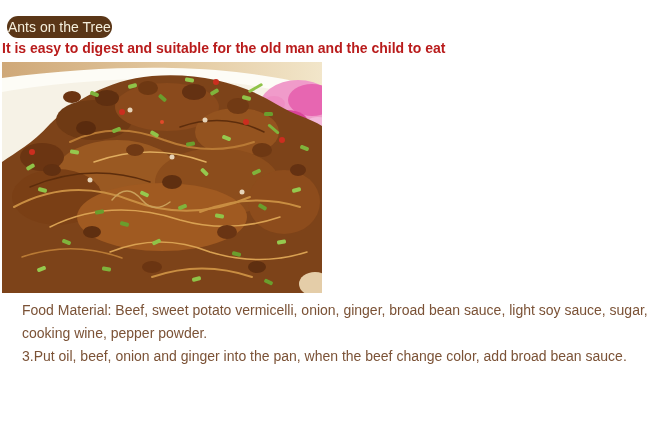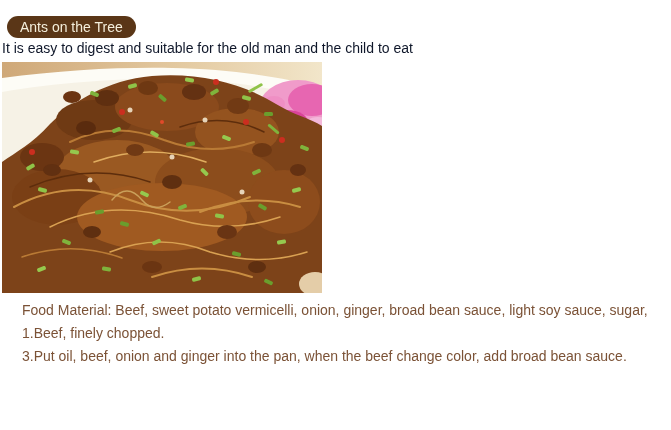--- a/index.html
+++ b/index.html
@@ -13,34 +13,35 @@
     width: 671px;
     height: 430px;
     font-family: "Liberation Sans", sans-serif;
   }
   .badge {
     position: absolute;
     left: 7px;
     top: 16px;
     height: 22px;
     line-height: 22px;
-    padding: 0 13px;
+    padding: 0 1px;
     background: #5a3617;
     color: #f5efdc;
     border-radius: 11px;
     font-size: 14px;
     white-space: nowrap;
   }
   .subtitle {
     position: absolute;
     left: 2px;
     top: 40px;
     font-size: 14px;
-    color: #0f172a;
+    color: #b91c1c;
     white-space: nowrap;
+    font-weight: bold;
   }
   .photo {
     position: absolute;
     left: 2px;
     top: 62px;
     width: 320px;
     height: 231px;
     overflow: hidden;
   }
   .photo svg { display: block; }
@@ -189,15 +190,15 @@
       <rect x="252" y="18" width="3" height="16" rx="1.5" fill="#8fc348" transform="rotate(60 253.5 26)"></rect>
       <rect x="270" y="60" width="3" height="14" rx="1.5" fill="#7fb33c" transform="rotate(-50 271.5 67)"></rect>
     </g>
 
     <ellipse cx="313" cy="222" rx="16" ry="12" fill="#f0ddb8" opacity="0.9"></ellipse>
   </svg>
 </div>
 
 <div class="content">
   <div class="line">Food Material: Beef, sweet potato vermicelli, onion, ginger, broad bean sauce, light soy sauce, sugar,</div>
-  <div class="line">1.Beef, finely chopped.</div>
+  <div class="line">cooking wine, pepper powder.</div>
   <div class="line">3.Put oil, beef, onion and ginger into the pan, when the beef change color, add broad bean sauce.</div>
 </div>
 
 </body></html>

